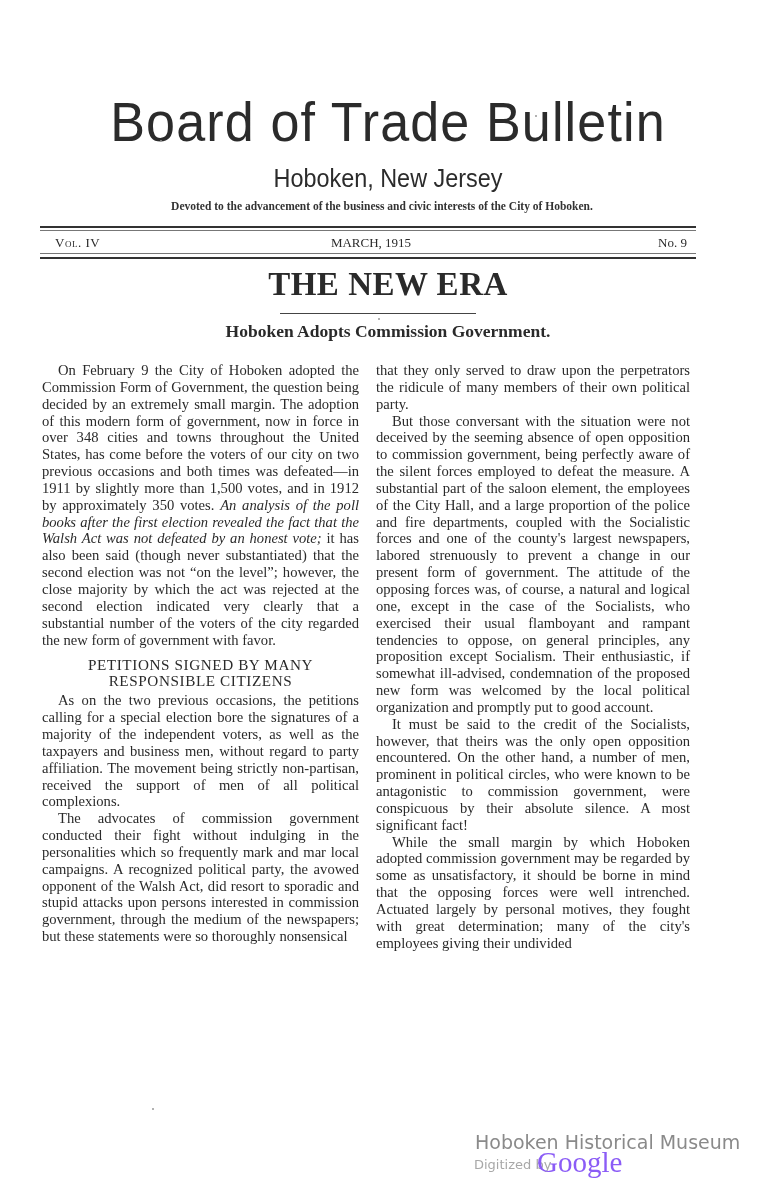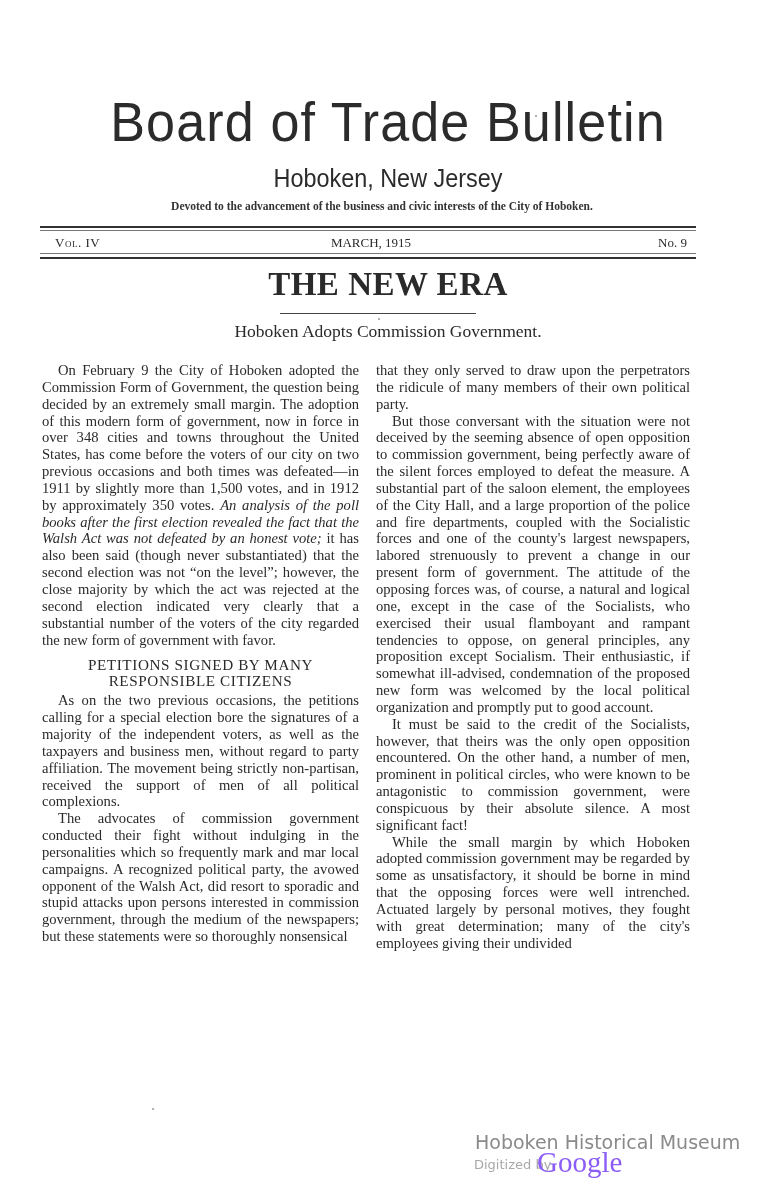--- a/index.html
+++ b/index.html
@@ -35,21 +35,21 @@
   .issue-row .vol { position: absolute; left: 0; font-variant: small-caps; letter-spacing: 0.5px; }
   .issue-row .date { position: absolute; left: 0; width: 632px; text-align: center; }
   .issue-row .num { position: absolute; right: 0; }
   .headline {
     position: absolute; left: 0; width: 776px; top: 266px; text-align: center;
     font-family: "Liberation Serif", serif; font-weight: bold; font-size: 33px; color: #2a2a2a; letter-spacing: 0.5px;
   }
   .headline-rule { position: absolute; left: 280px; width: 196px; top: 313px; height: 1px; background: #444; }
   .subheadline {
     position: absolute; left: 0; width: 776px; top: 321px; text-align: center;
-    font-family: "Liberation Serif", serif; font-weight: normal; font-size: 17.5px; color: #2a2a2a;
+    font-family: "Liberation Serif", serif; font-weight: bold; font-size: 17.5px; color: #2a2a2a;
   }
   .col {
     position: absolute; top: 362px; font-size: 14.6px; line-height: 16.85px;
     text-align: justify; color: #2a2a2a;
   }
   .col-left { left: 42px; width: 317px; }
   .col-right { left: 376px; width: 314px; }
   .col p { margin: 0; text-indent: 16px; }
   .col p.noindent { text-indent: 0; }
   .col .section-head {

